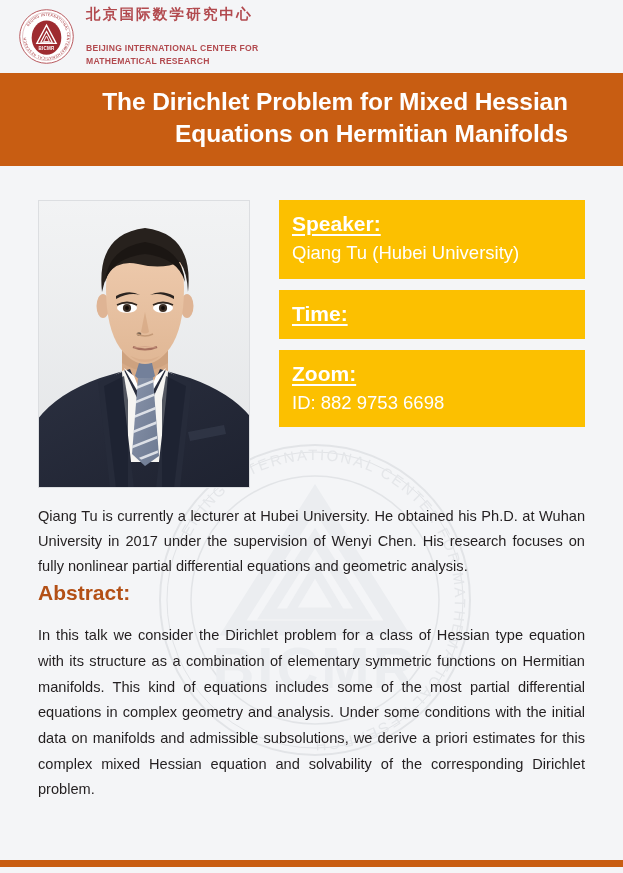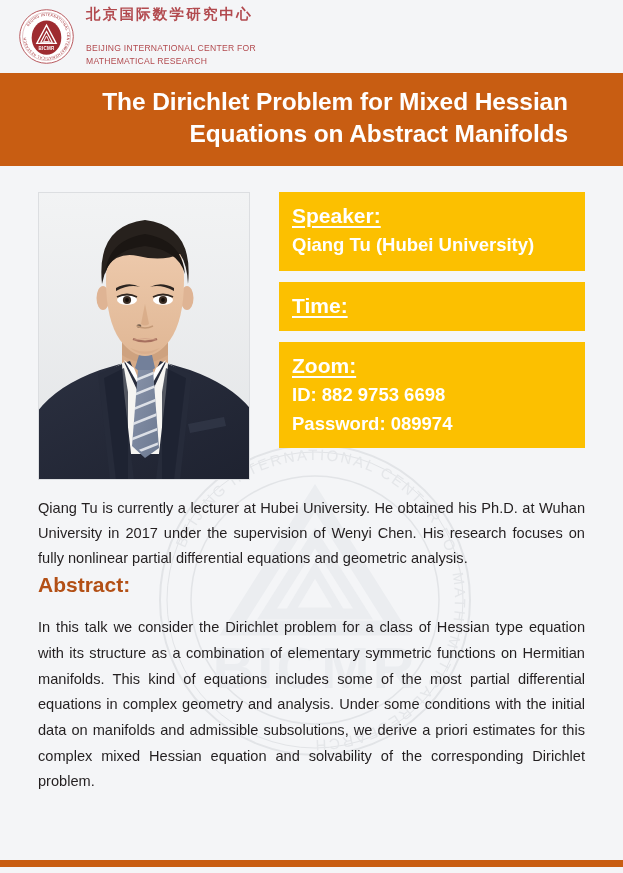--- a/index.html
+++ b/index.html
@@ -44,21 +44,21 @@
   .header-cn {
     font-size: 14.5px;
     font-weight: bold;
     color: #b24a4f;
     letter-spacing: 2.2px;
     line-height: 1.25;
     font-family: Liberation Mono, monospace;
   }
   .header-en {
     font-size: 8.6px;
-    font-weight: normal;
+    font-weight: bold;
     color: #b24a4f;
     letter-spacing: 0.25px;
     line-height: 1.45;
     margin-top: 18px;
   }
 
   
   .title-banner {
     position: relative;
     z-index: 3;
@@ -71,21 +71,21 @@
     font-size: 24.5px;
     font-weight: bold;
     line-height: 1.32;
     letter-spacing: -0.1px;
   }
 
   
   .content {
     position: relative;
     z-index: 2;
-    padding: 4px 38px;
+    padding: 12px 38px;
   }
 
   .top-row {
     display: flex;
     margin-top: 22px;
     align-items: flex-start;
   }
 
   
   .photo {
@@ -115,21 +115,21 @@
     text-decoration: underline;
     text-underline-offset: 3px;
     line-height: 1.3;
     display: inline-block;
   }
   .info-value {
     color: #ffffff;
     font-size: 18.5px;
     line-height: 1.42;
     margin-top: 3px;
-    font-weight: 700;
+    font-weight: 400;
   }
 
   
   .bio {
     margin-top: 16px;
     font-size: 14.6px;
     line-height: 1.72;
     color: #231f20;
     text-align: justify;
     font-family: "Liberation Sans", sans-serif;
@@ -218,21 +218,21 @@
     <div class="header-cn">北京国际数学研究中心</div>
     <div class="header-en">
       <div>BEIJING INTERNATIONAL CENTER FOR</div>
       <div>MATHEMATICAL RESEARCH</div>
     </div>
   </div>
 </div>
 
 <div class="title-banner">
   <div class="title-text">The Dirichlet Problem for Mixed Hessian</div>
-  <div class="title-text">Equations on Abstract Manifolds</div>
+  <div class="title-text">Equations on Hermitian Manifolds</div>
 </div>
 
 <div class="content">
 
   <div class="top-row">
 
     <div class="photo">
       <svg viewBox="0 0 212 288" width="212" height="288" xmlns="http://www.w3.org/2000/svg">
         <defs>
           <linearGradient id="bgGrad" x1="0" y1="0" x2="0" y2="1">
@@ -329,21 +329,20 @@
         <div class="info-value">Qiang Tu (Hubei University)</div>
       </div>
 
       <div class="info-box">
         <div class="info-label">Time:</div>
       </div>
 
       <div class="info-box">
         <div class="info-label">Zoom:</div>
         <div class="info-value">ID: 882 9753 6698</div>
-        <div class="info-value">Password: 089974</div>
       </div>
 
     </div>
   </div>
 
   <p class="bio">Qiang Tu is currently a lecturer at Hubei University. He obtained his Ph.D. at Wuhan University in 2017 under the supervision of Wenyi Chen. His research focuses on fully nonlinear partial differential equations and geometric analysis.</p>
 
   <div class="abstract-heading">Abstract:</div>
 
   <p class="abstract-body">In this talk we consider the Dirichlet problem for a class of Hessian type equation with its structure as a combination of elementary symmetric functions on Hermitian manifolds. This kind of equations includes some of the most partial differential equations in complex geometry and analysis. Under some conditions with the initial data on manifolds and admissible subsolutions, we derive a priori estimates for this complex mixed Hessian equation and solvability of the corresponding Dirichlet problem.</p>

